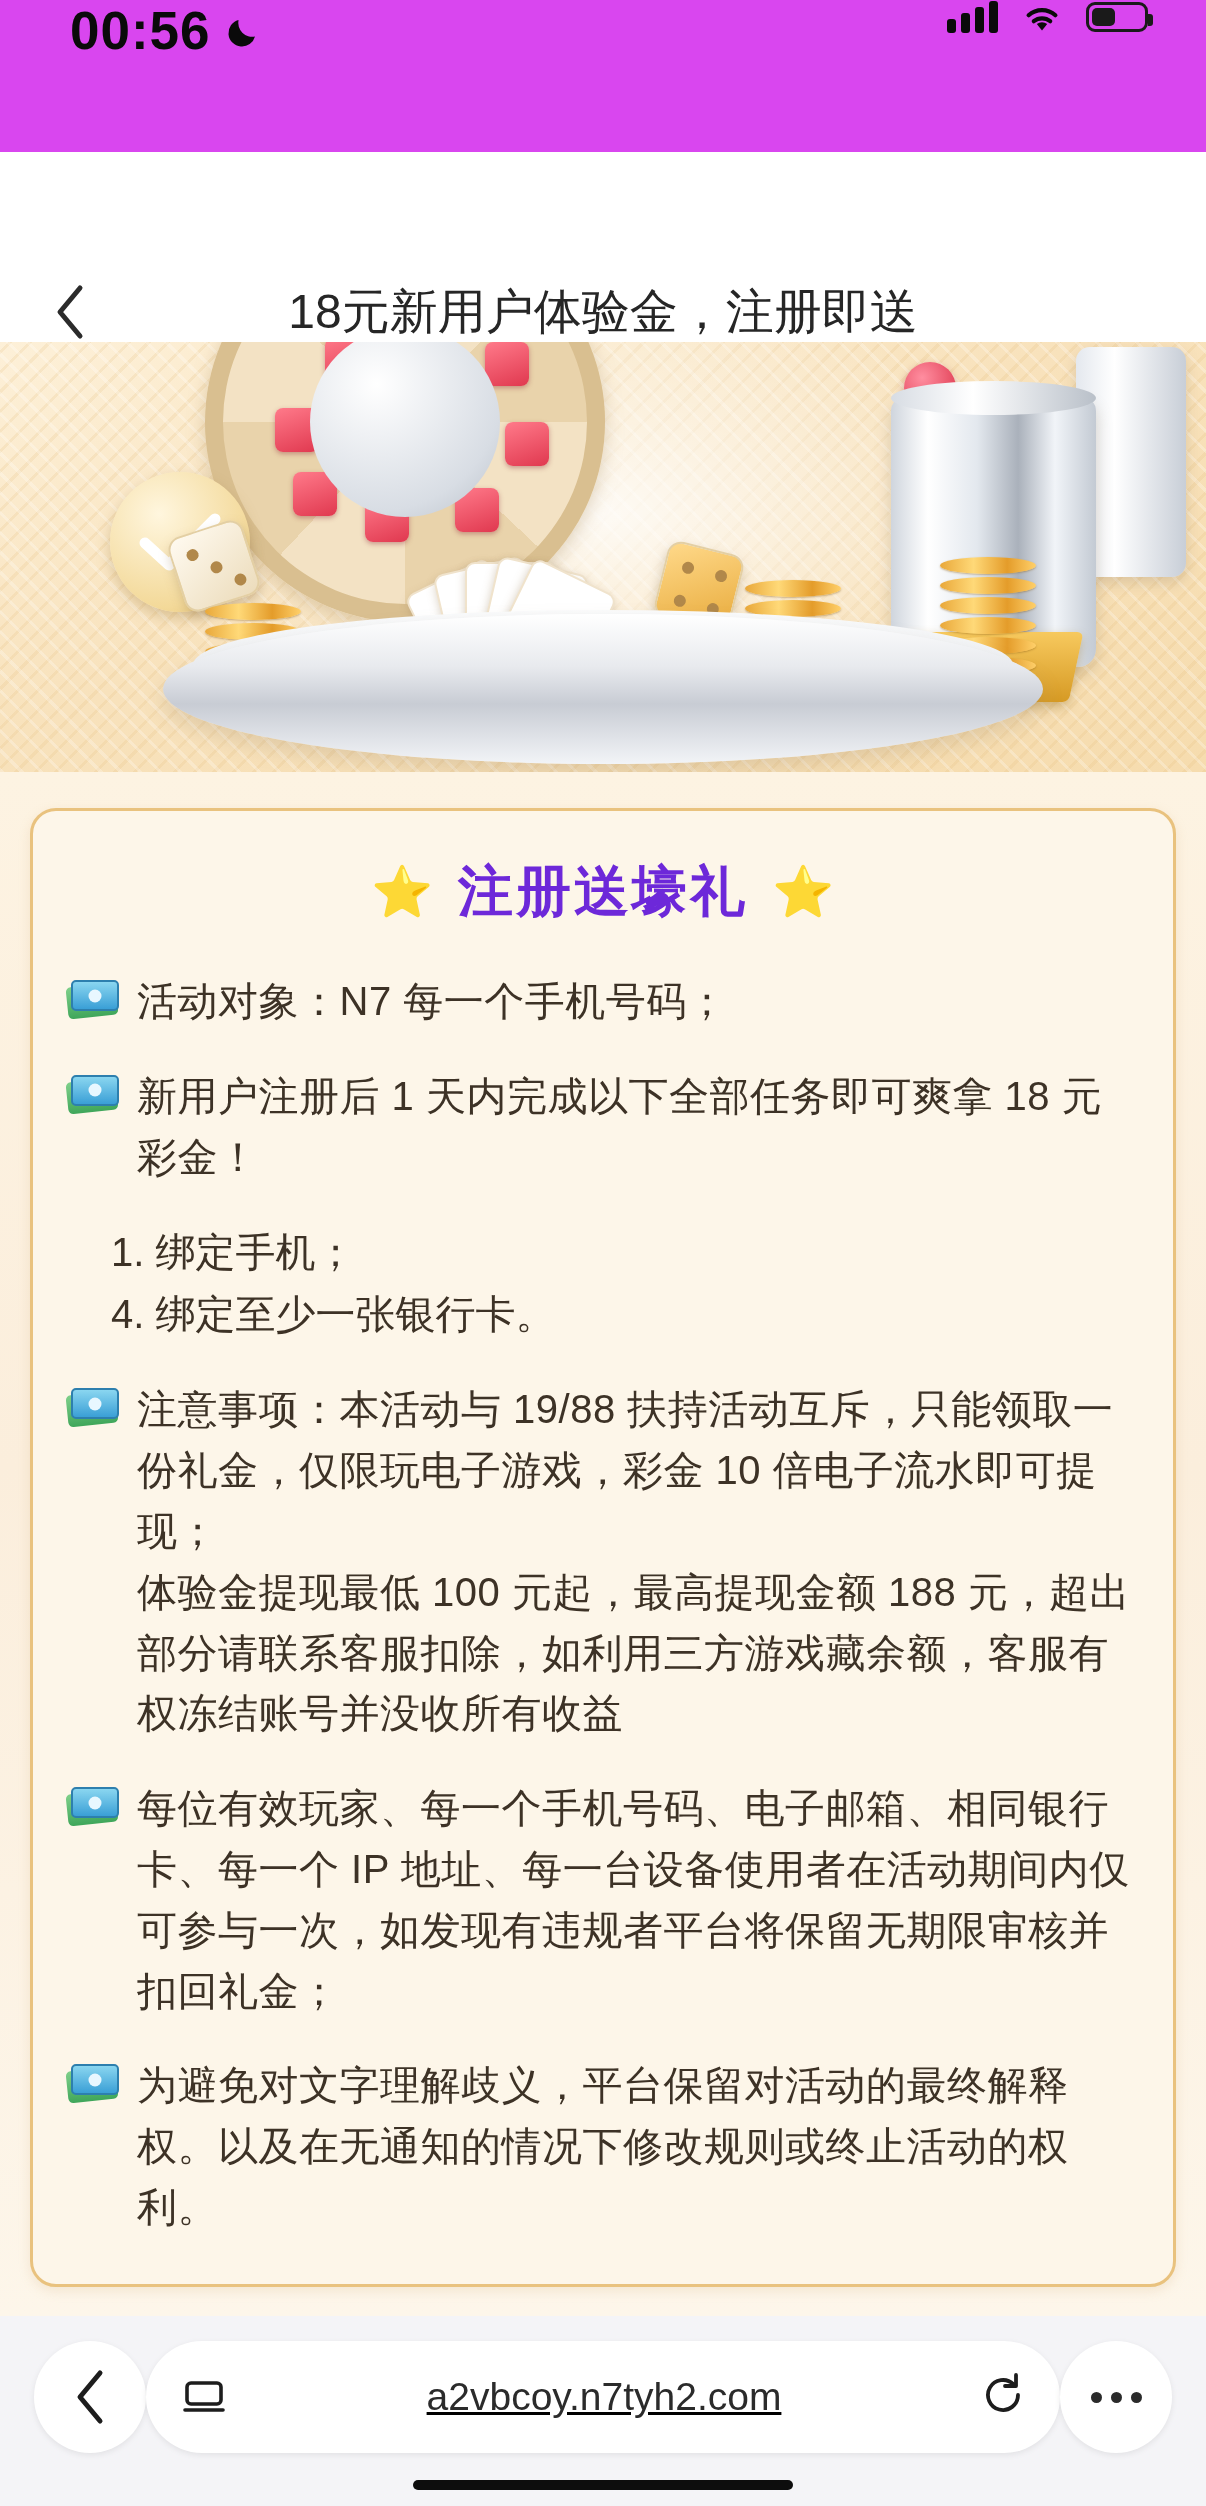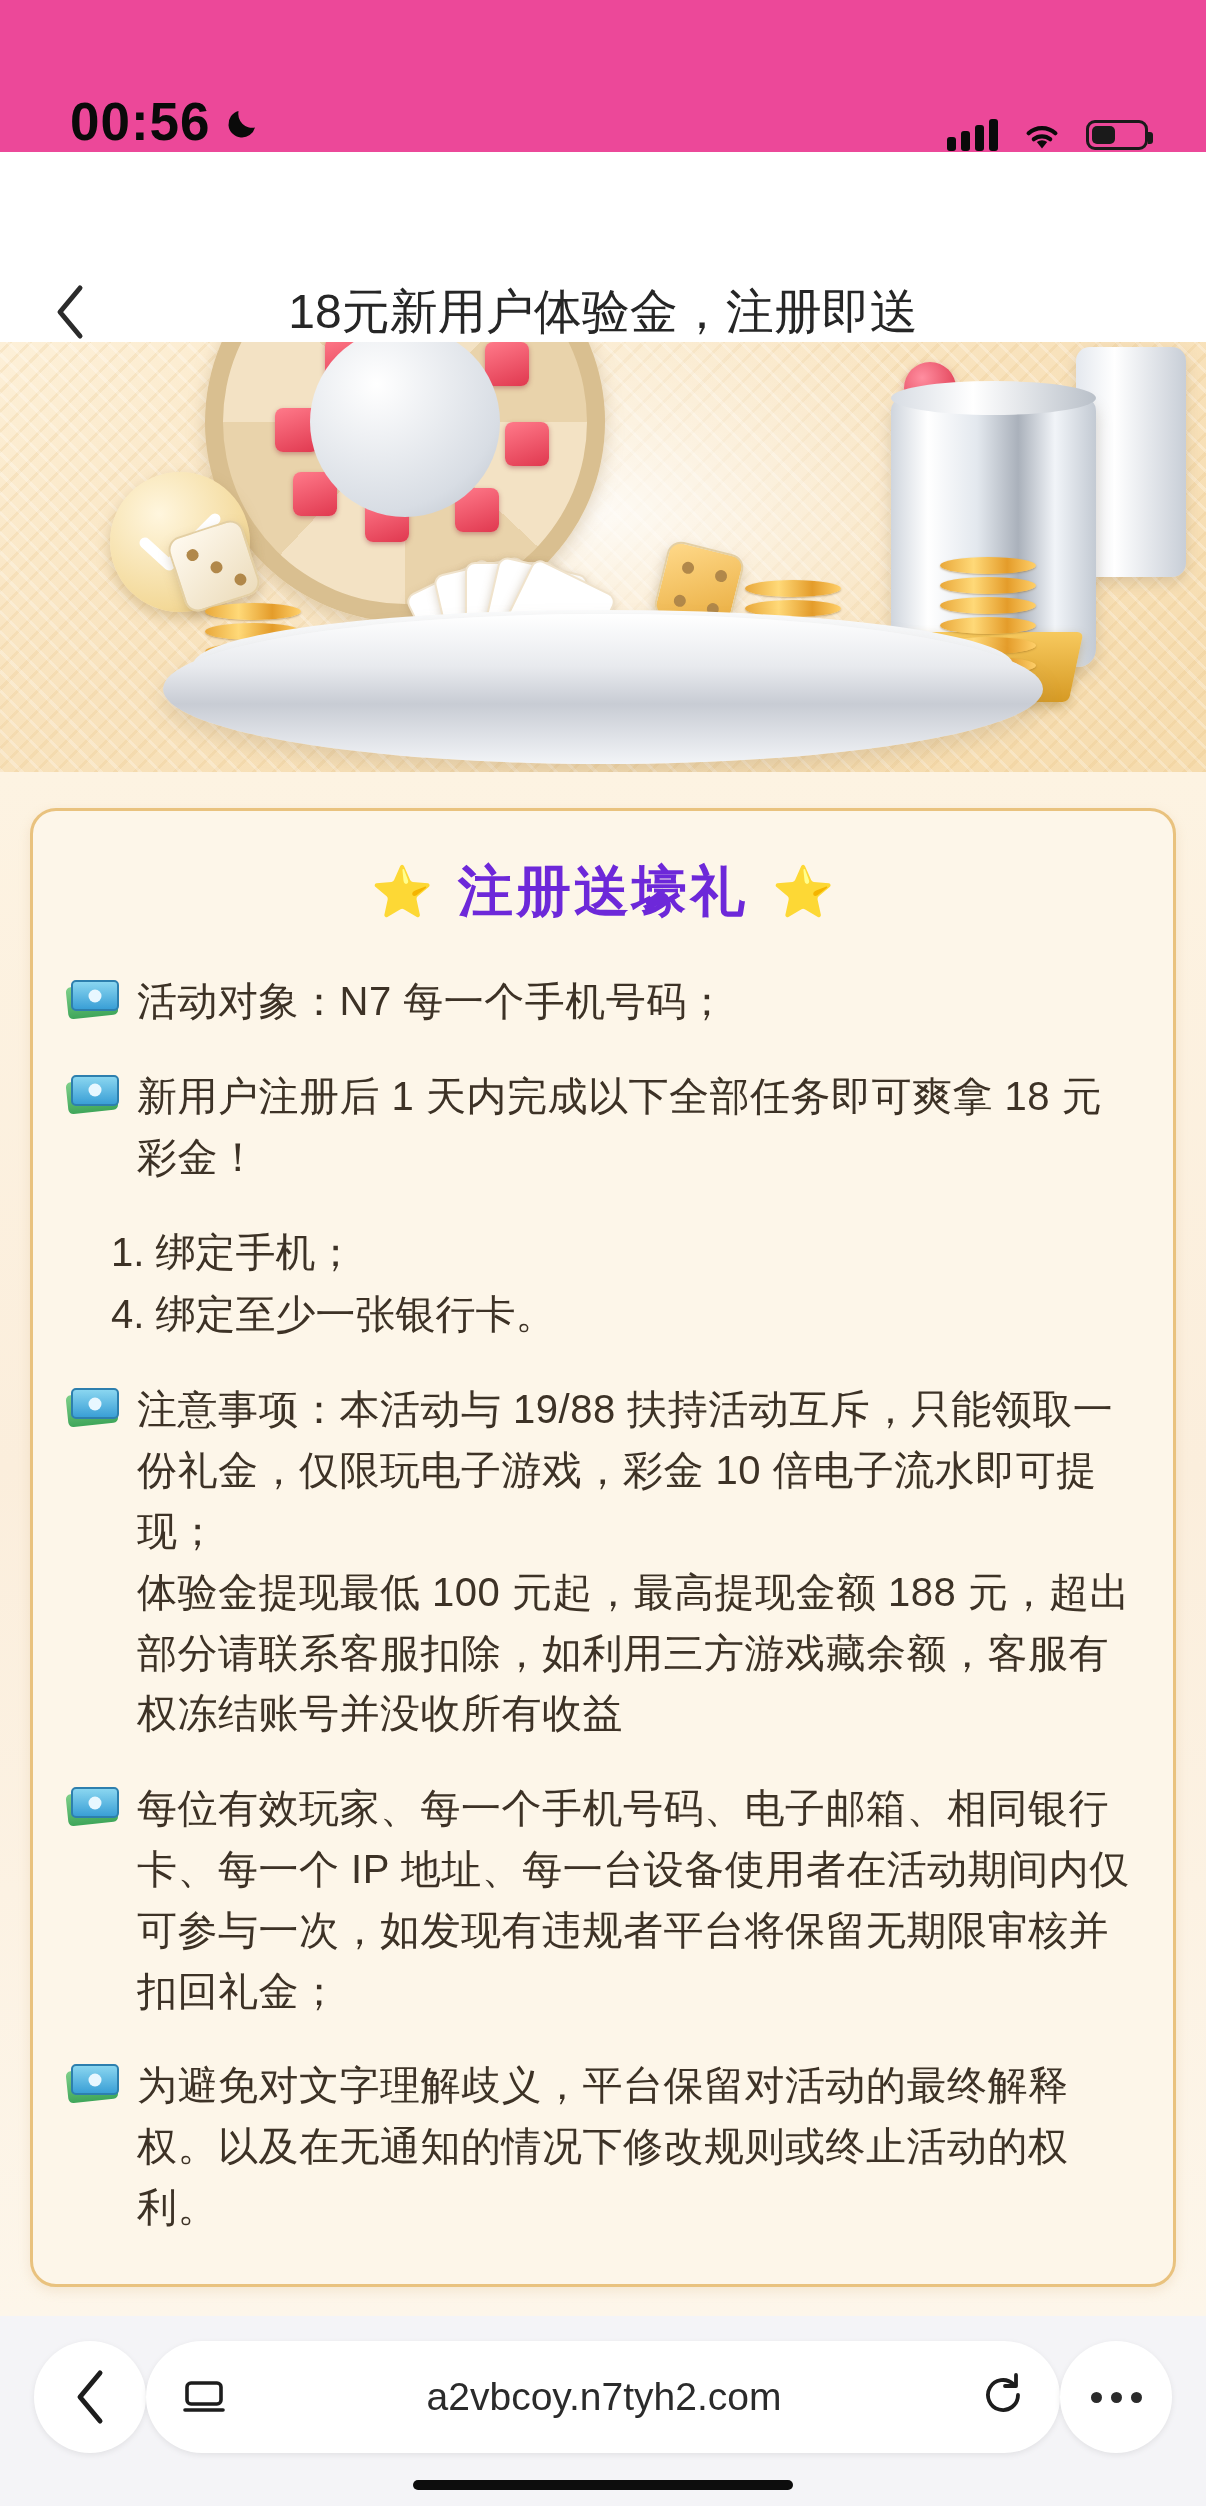--- a/index.html
+++ b/index.html
@@ -16,23 +16,23 @@
     height: 2506px;
     background: #f4f4f7;
     display: flex;
     flex-direction: column;
   }
 
   
   .status-bar {
     height: 152px;
     flex: 0 0 152px;
-    background: #ec4899;
-    display: flex;
-    align-items: flex-end;
+    background: #d946ef;
+    display: flex;
+    align-items: flex-start;
     justify-content: space-between;
     padding: 0 58px 0 70px;
   }
   .status-left {
     display: flex;
     align-items: center;
     gap: 14px;
   }
   .status-time {
     font-size: 53px;
@@ -349,20 +349,21 @@
     color: #3d3226;
   }
 
   
   .browser-bar {
     flex: 0 0 190px;
     background: #f4f4f7;
     display: flex;
     align-items: center;
     padding: 0 34px 28px 34px;
+    text-decoration: underline;
   }
   .bb-circle {
     width: 112px; height: 112px;
     border-radius: 50%;
     background: #ffffff;
     display: flex; align-items: center; justify-content: center;
     box-shadow: 0 2px 6px rgba(0,0,0,0.08);
   }
   .url-pill {
     flex: 1 1 auto;

